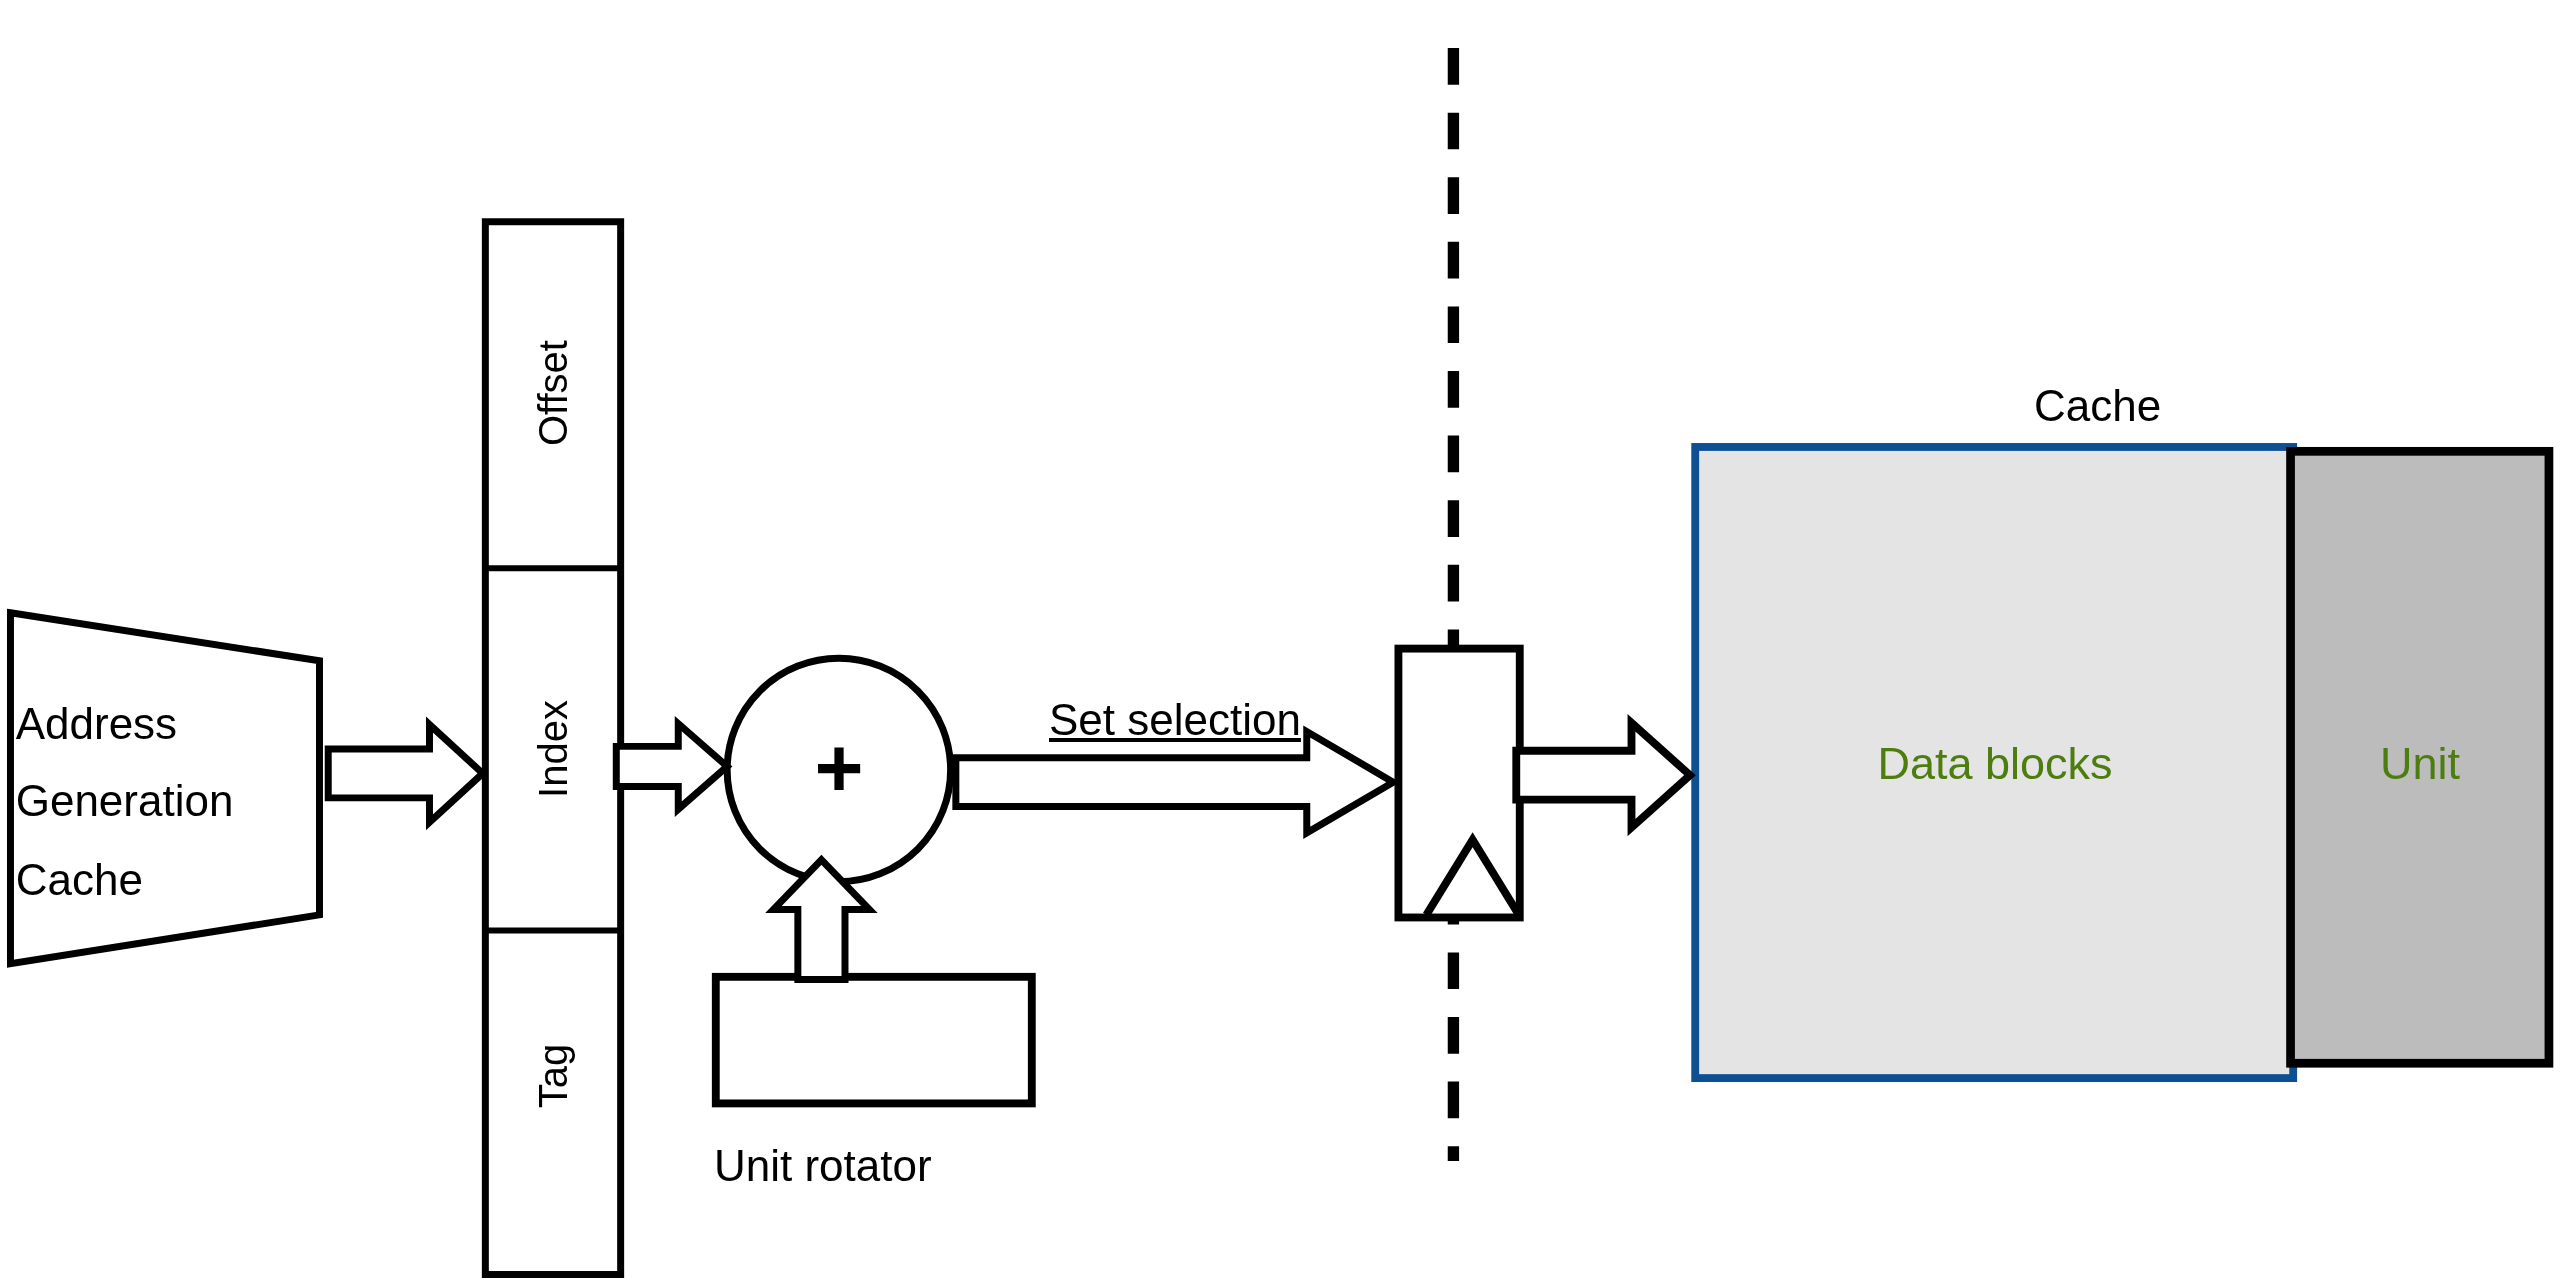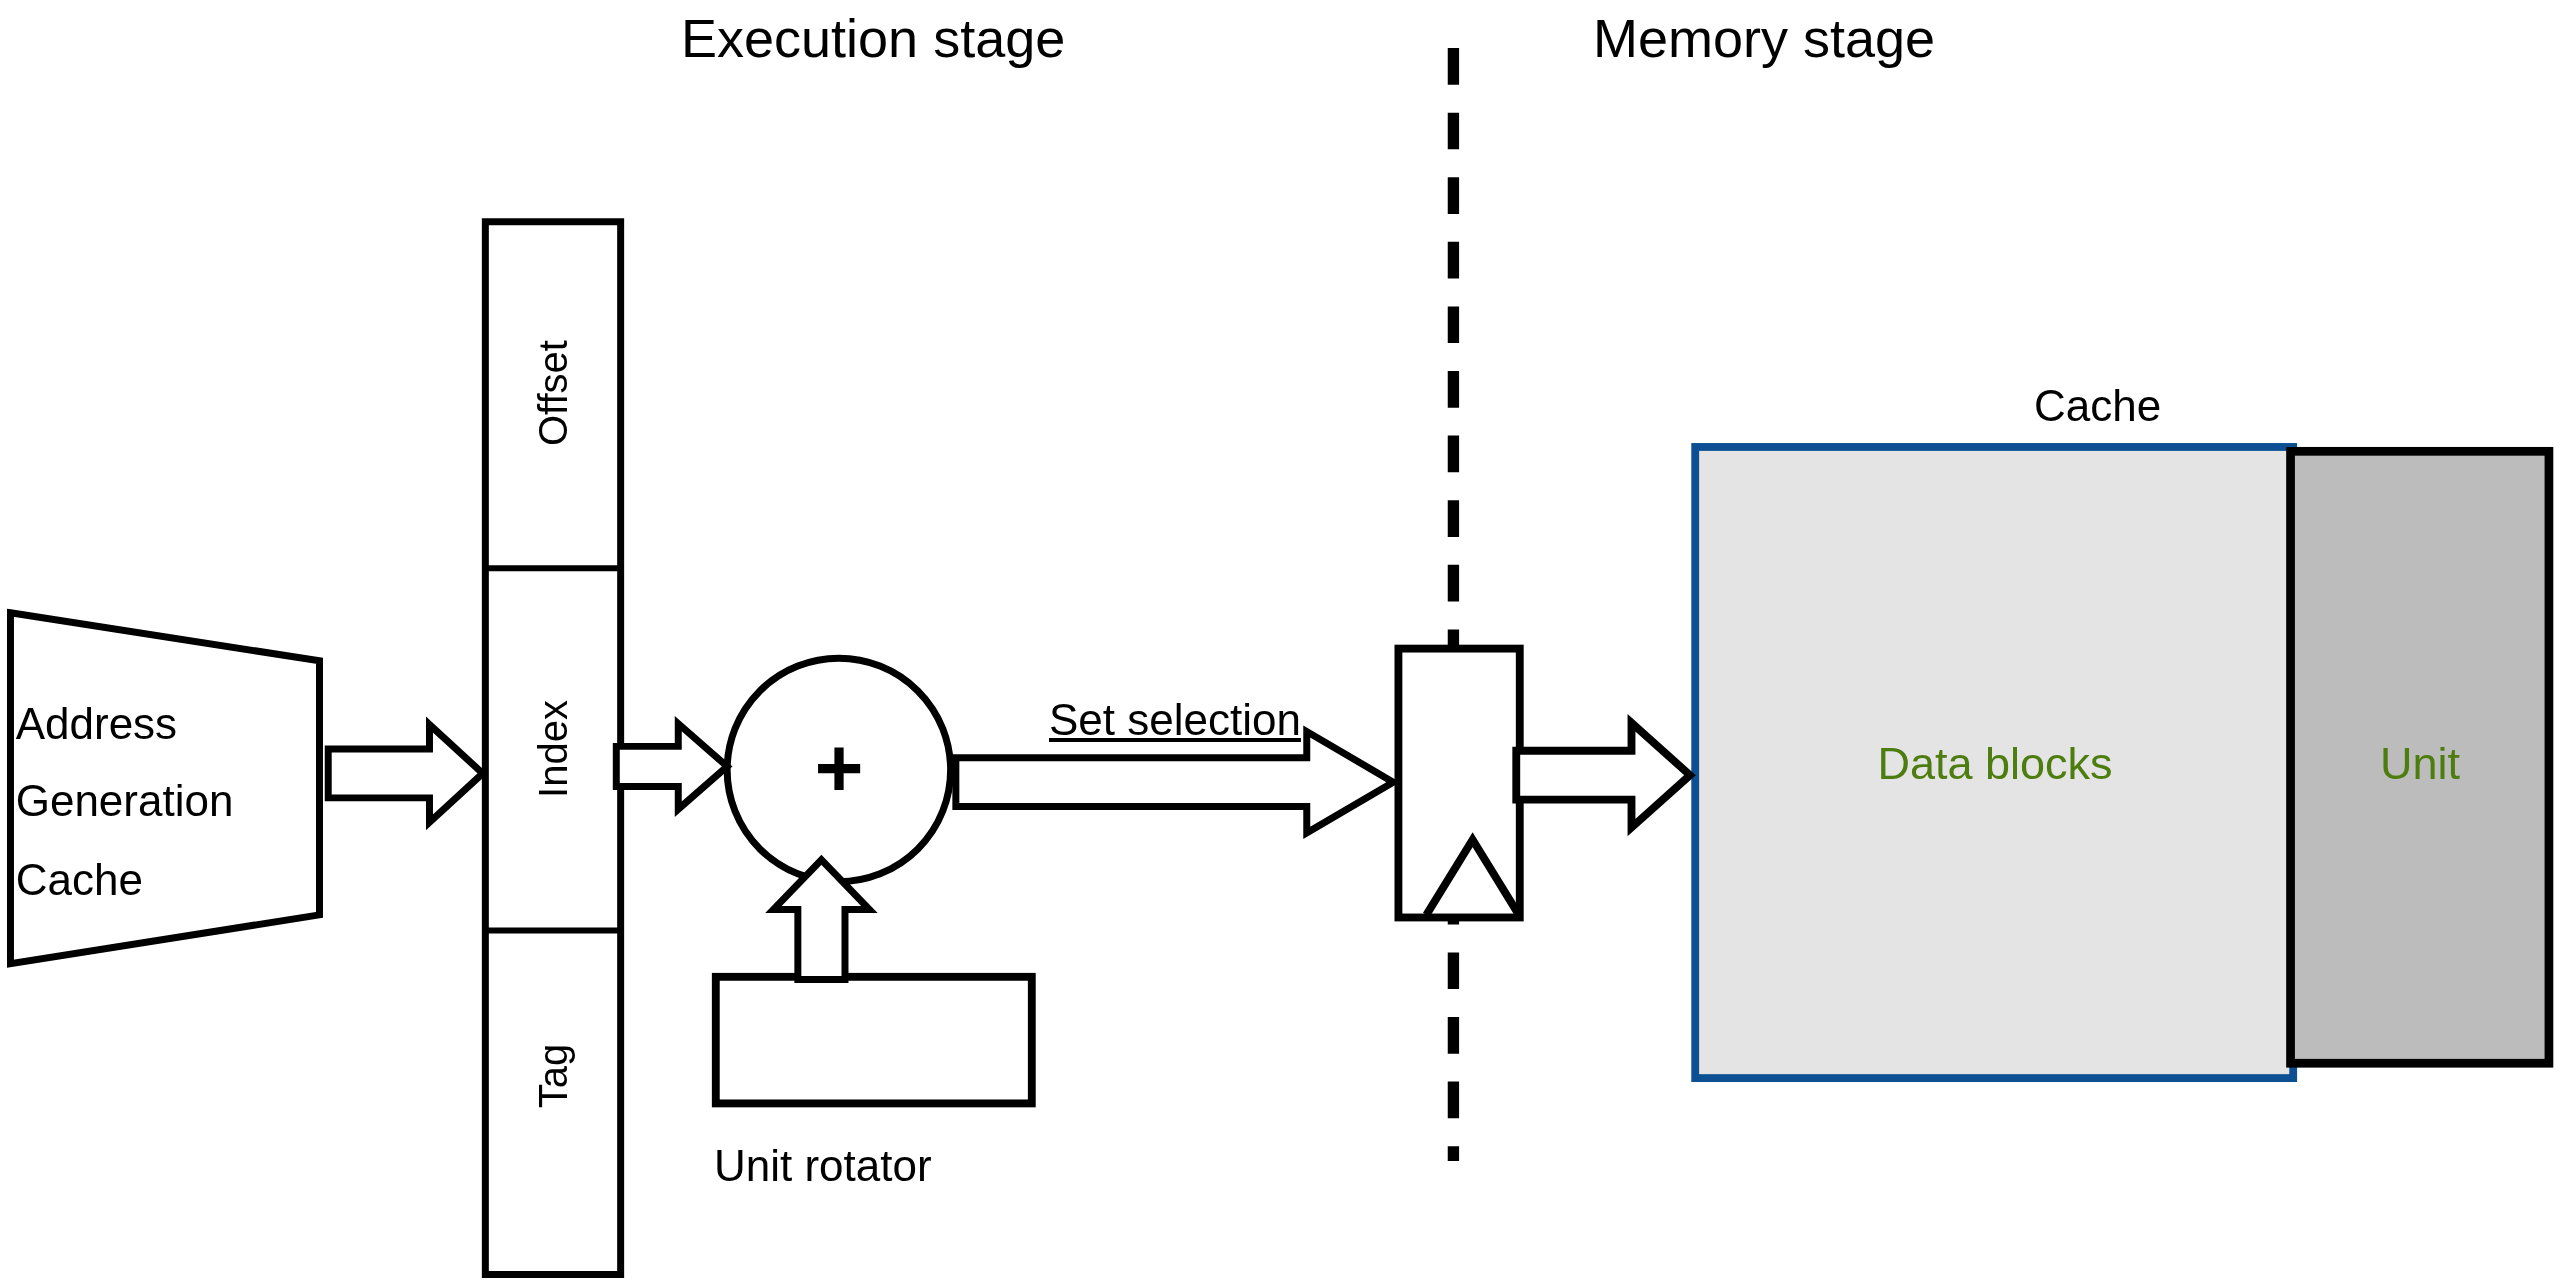--- a/index.html
+++ b/index.html
@@ -56,23 +56,21 @@
 
     <path d="M 706 855 L 777 855 L 777 829 L 833 878 L 777 927 L 777 901 L 706 901 Z" fill="#FFFFFF" stroke="#000000" stroke-width="8" stroke-linejoin="miter"></path>
 
     <path d="M 968 1122 L 968 1042 L 996 1042 L 941 985 L 886 1042 L 914 1042 L 914 1122 Z" fill="#FFFFFF" stroke="#000000" stroke-width="8" stroke-linejoin="miter"></path>
 
     <path d="M 1095 868 L 1497 868 L 1497 838 L 1596 896 L 1497 954 L 1497 924 L 1095 924 Z" fill="#FFFFFF" stroke="#000000" stroke-width="8" stroke-linejoin="miter"></path>
 
     <path d="M 1737 860 L 1869 860 L 1869 828 L 1936 888 L 1869 948 L 1869 916 L 1737 916 Z" fill="#FFFFFF" stroke="#000000" stroke-width="9" stroke-linejoin="miter"></path>
   </svg>
 
-  <div class="lbl stage-title" style="left:681px;top:10.5px;">Execution stage</div>
 
-  <div class="lbl stage-title" style="left:1593px;top:10.5px;">Memory stage</div>
 
   <div class="lbl agu-text" style="left:15.7px;top:698px;">Address</div>
   <div class="lbl agu-text" style="left:15.7px;top:775px;">Generation</div>
   <div class="lbl agu-text" style="left:15.7px;top:854px;">Cache</div>
 
   <div class="lbl field-label" style="left:553px;top:393px;transform:translate(-50%,-50%) rotate(-90deg);">Offset</div>
 
   <div class="lbl field-label" style="left:553px;top:749px;transform:translate(-50%,-50%) rotate(-90deg);">Index</div>
 
   <div class="lbl field-label" style="left:553px;top:1076px;transform:translate(-50%,-50%) rotate(-90deg);">Tag</div>

